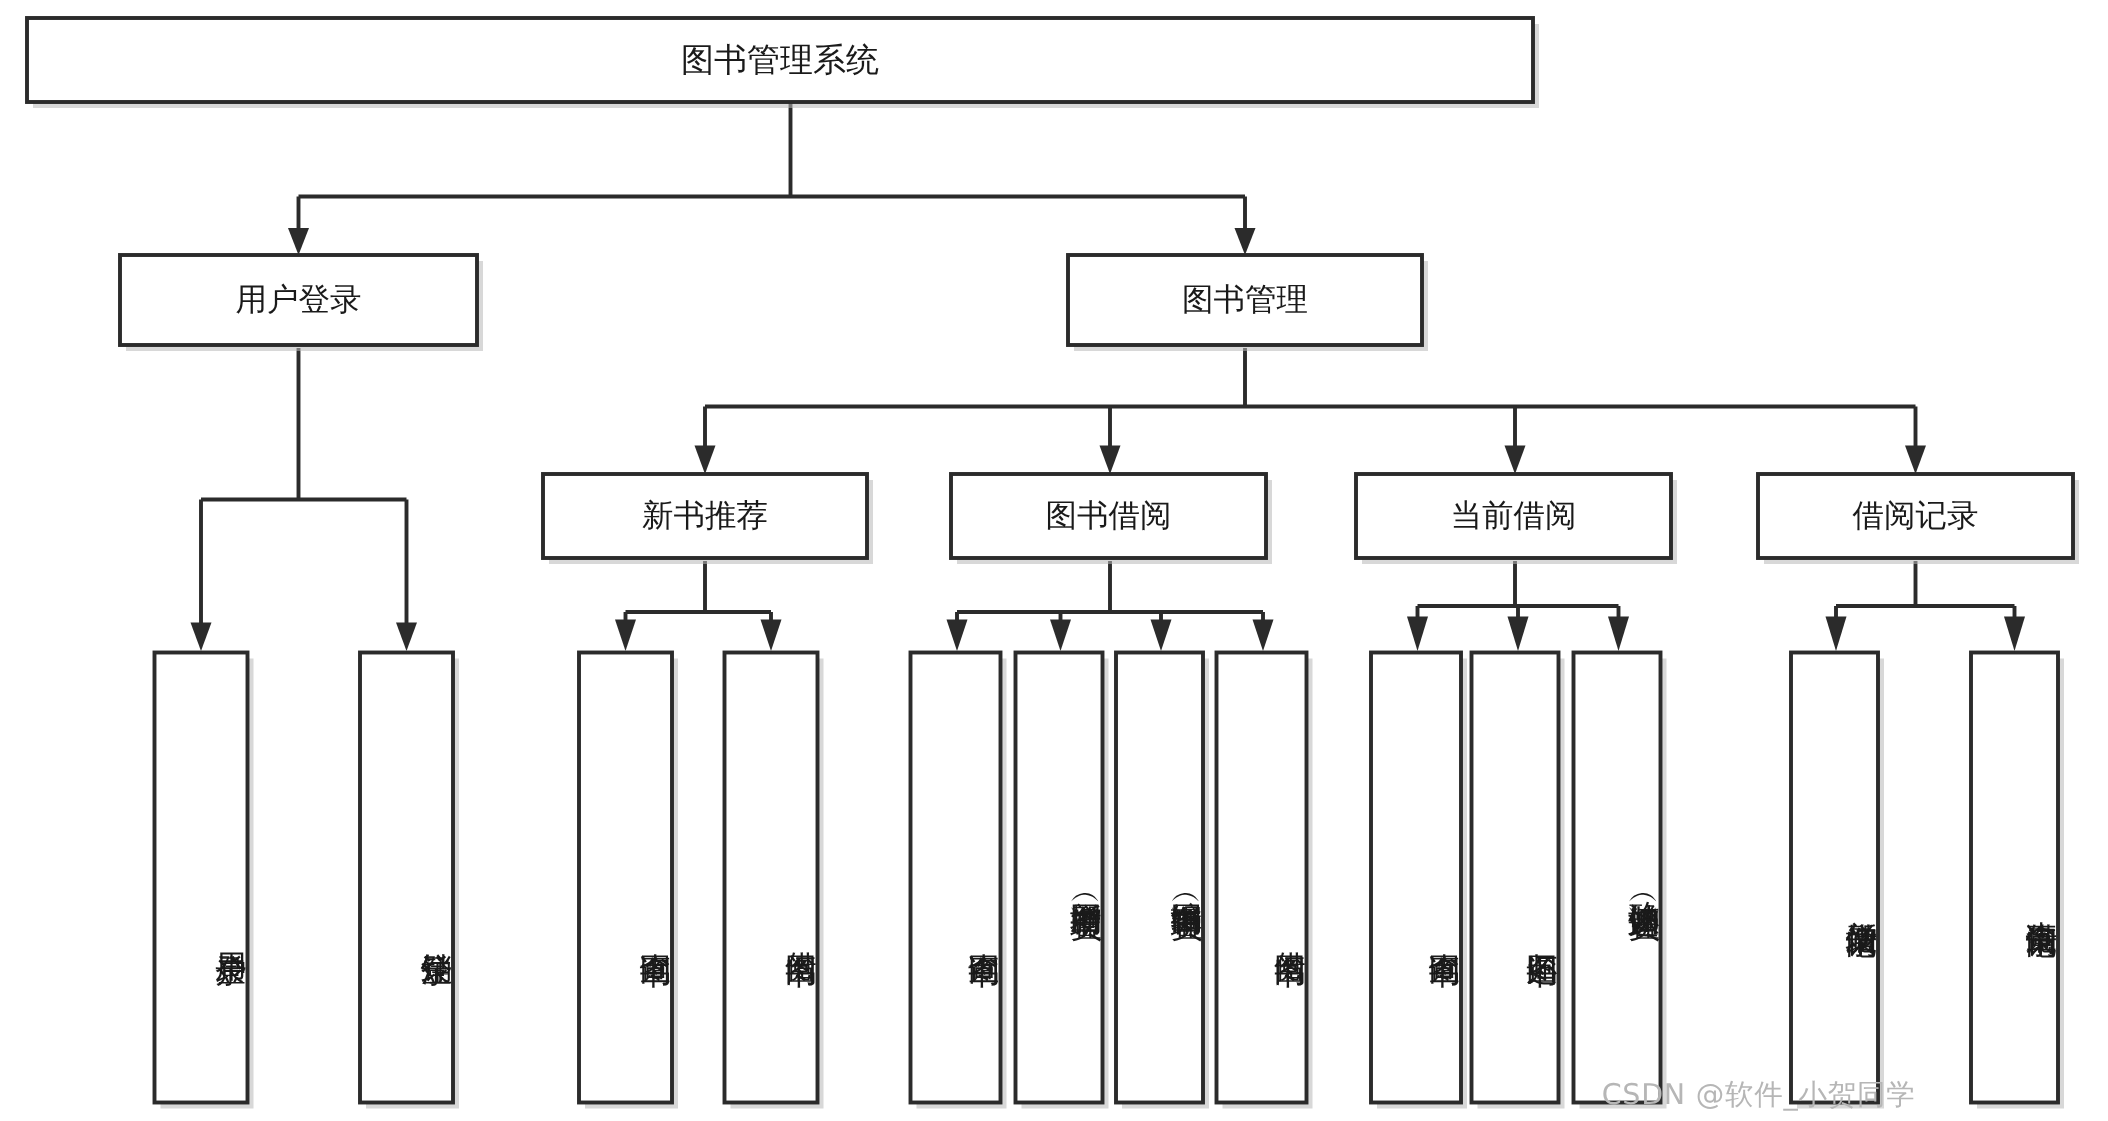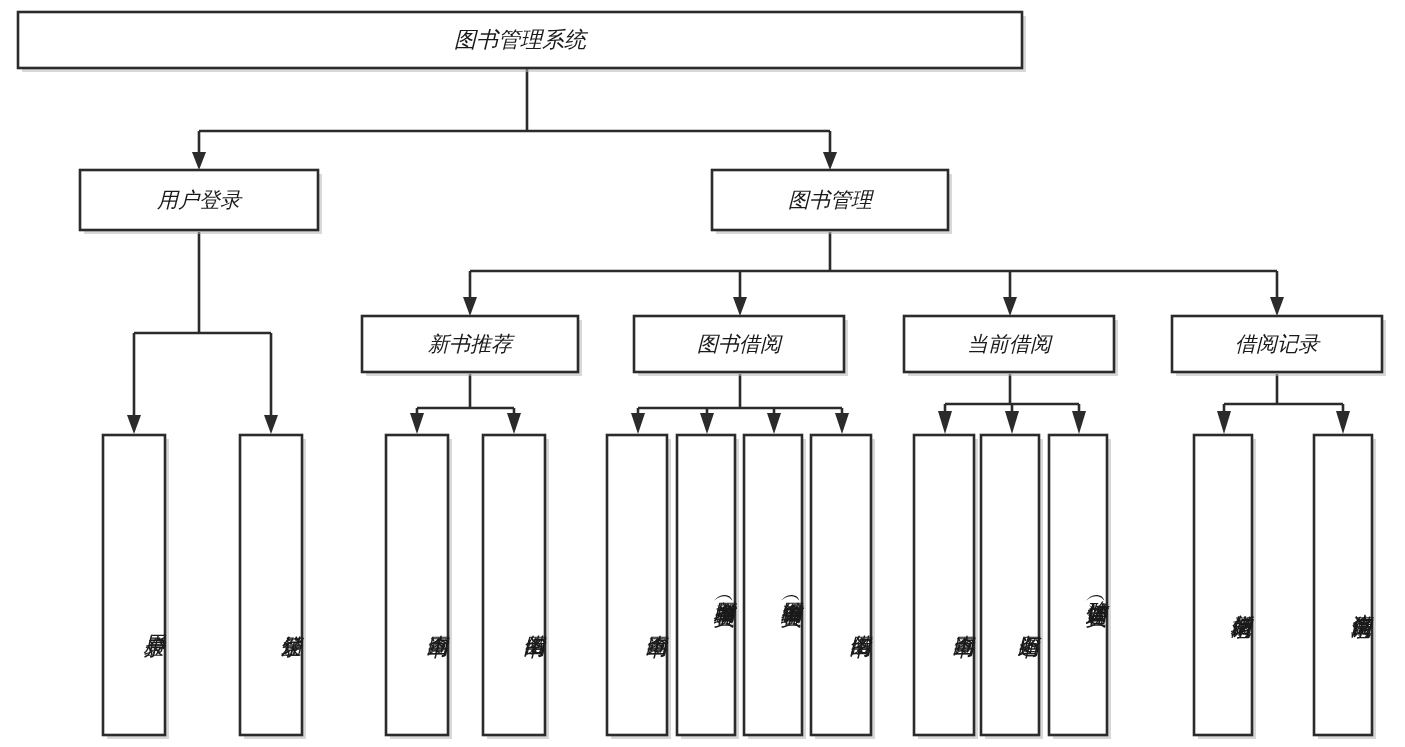--- a/index.html
+++ b/index.html
@@ -12,21 +12,20 @@
     font-family: "DejaVu Sans", "Liberation Sans", sans-serif;
     width: 1405px;
     height: 747px;
     overflow: hidden;
   }
   #diagram-root {
     position: relative;
     width: 1285px;
     height: 747px;
     background: #ffffff;
-    font-style: italic;
   }
   svg.tree {
     position: absolute;
     left: 0;
     top: 0;
     width: 1405px;
     height: 747px;
     display: block;
   }
   .node-rect {
@@ -237,13 +236,14 @@
   <div class="vlabel" style="left:744px; top:443px; width:58px; height:290px;">编辑图书（管理员）</div>
   <div class="vlabel" style="left:811px; top:510px; width:60px; height:220px;">借阅图书</div>
 
   <div class="vlabel" style="left:914px; top:510px; width:60px; height:220px;">查询图书</div>
   <div class="vlabel" style="left:981px; top:510px; width:58px; height:220px;">归还图书</div>
   <div class="vlabel" style="left:1049px; top:443px; width:58px; height:290px;">确认归还（管理员）</div>
 
   <div class="vlabel" style="left:1194px; top:470px; width:58px; height:260px;">新增借阅记录</div>
   <div class="vlabel" style="left:1314px; top:470px; width:58px; height:260px;">查询借阅记录</div>
 
+  <div id="watermark">CSDN @软件_小贺同学</div>
 </div>
 
 </body></html>

